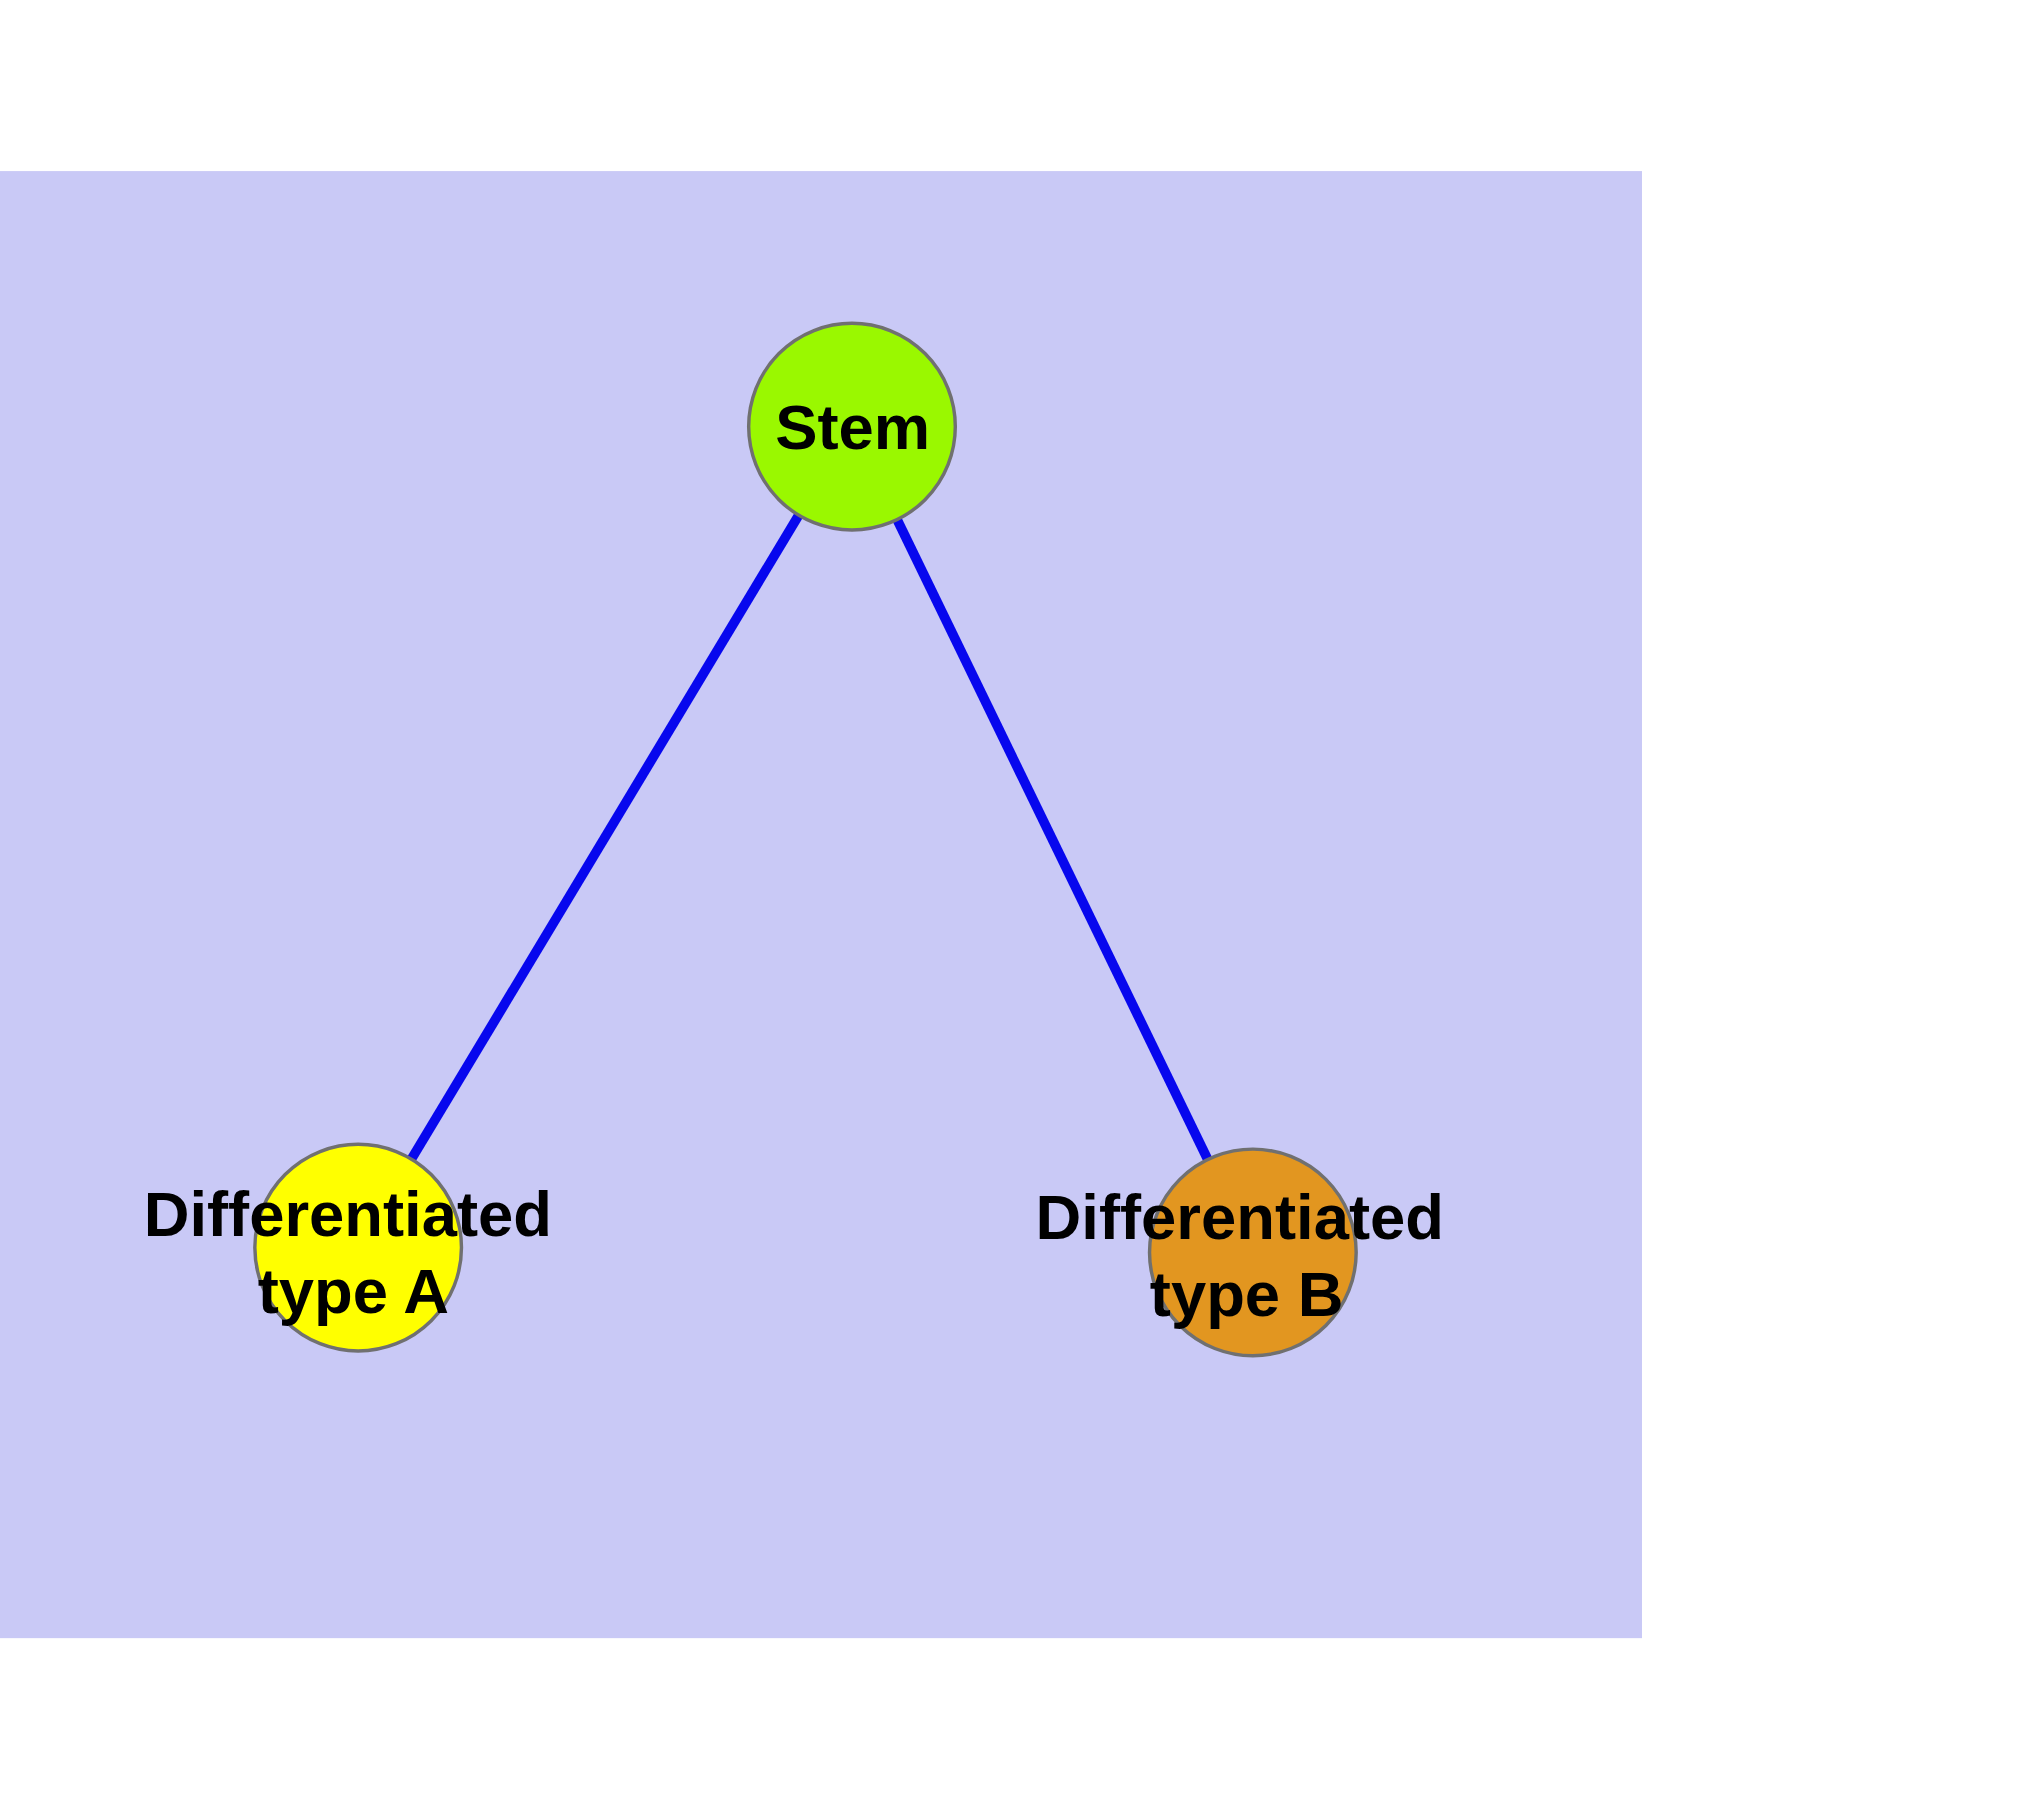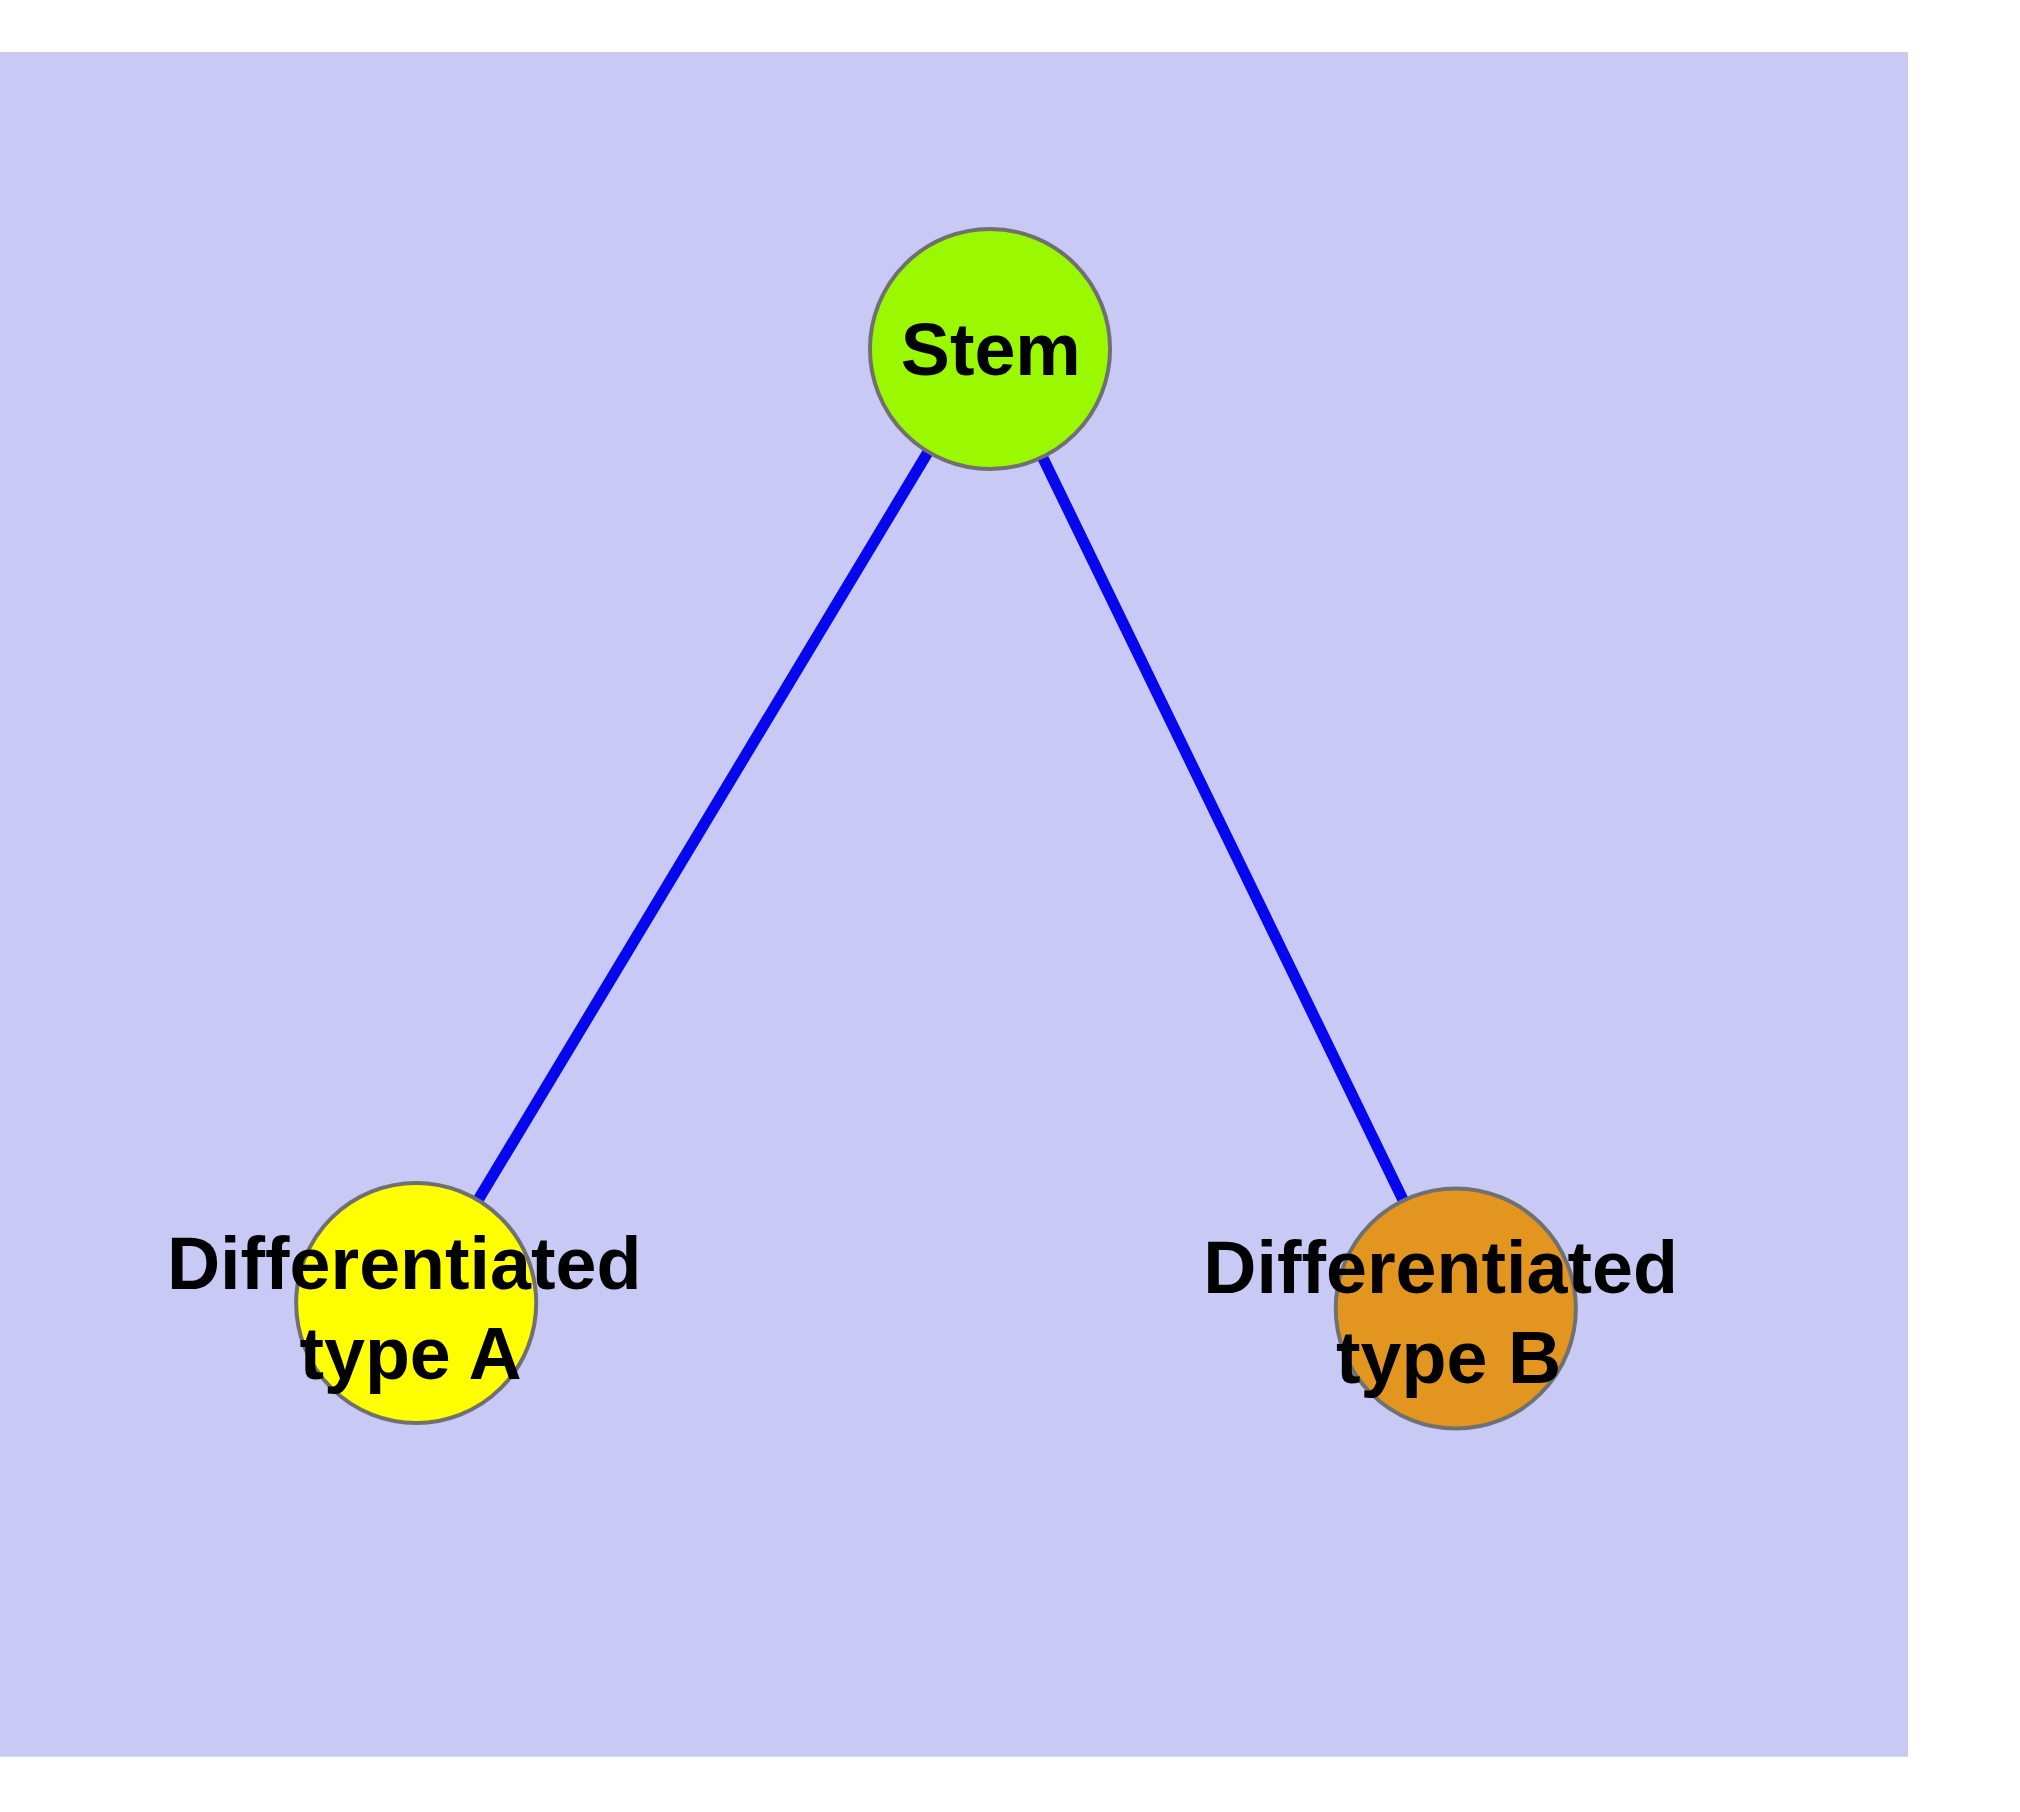--- a/index.html
+++ b/index.html
@@ -2,21 +2,21 @@
 <html style="--page-margin: #ffffff; --bg: #c9c9f6; --edge: #0707ee; --node-border: #707070; --stem-fill: #9af800; --type-a-fill: #ffff00; --type-b-fill: #e29620; --label-color: #000000;font-size:13.6px"><head>
 <meta charset="utf-8">
 <style>
   html, body {
     margin: 0;
     padding: 0;
     background: var(--page-margin, #ffffff);
   }
   .page {
     position: relative;
-    width: 1908px;
+    width: 1642px;
     height: 1812px;
     background: var(--page-margin, #ffffff);
     overflow: hidden;
   }
   .page svg {
     position: absolute;
     left: 0;
     top: 0;
     width: 100%;
     height: 100%;

